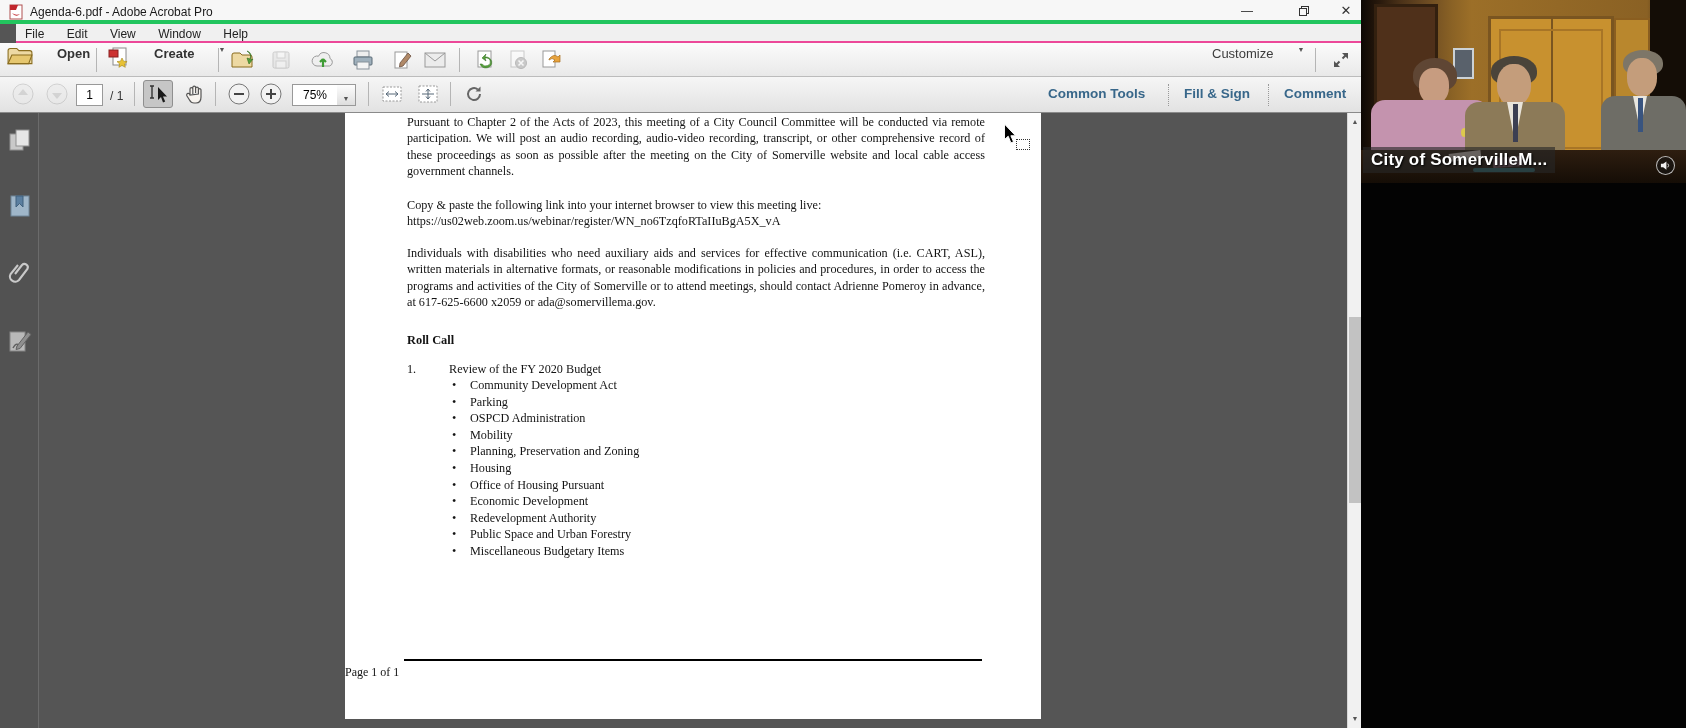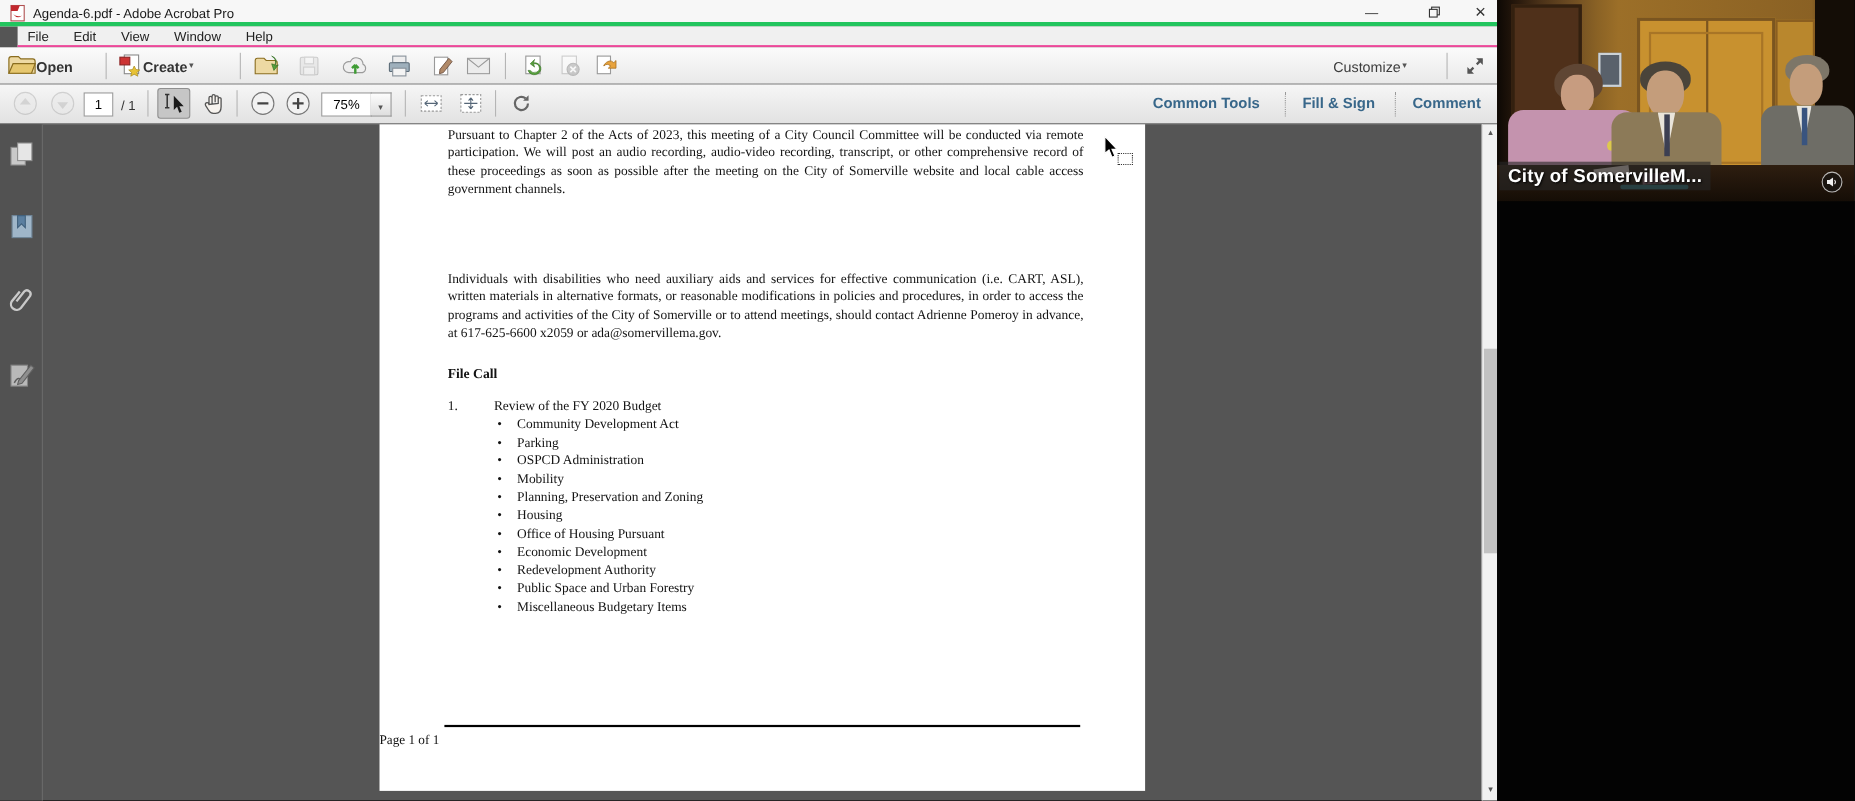--- a/index.html
+++ b/index.html
@@ -25,21 +25,21 @@
 
   .toolbar1 { position:absolute; left:0; top:43px; width:100%; height:34px;
               background:linear-gradient(#fbfbfb,#e9e9e9); border-bottom:1px solid #bcbcbc; }
   .toolbar2 { position:absolute; left:0; top:77px; width:100%; height:36px;
               background:linear-gradient(#f6f6f6,#e2e2e2); border-bottom:1px solid #8a8a8a; }
   .tb-sep  { position:absolute; top:5px; width:1px; height:24px; background:#b5b5b5; }
   .tb-sep2 { position:absolute; top:7px; width:1px; height:22px; border-left:1px dotted #999; }
   .icon-btn { position:absolute; top:3px; width:30px; height:28px; display:flex;
               align-items:center; justify-content:center; border-radius:3px; }
   .icon-btn.disabled { opacity:.45; filter:grayscale(60%); }
-  .label-btn { position:absolute; top:3px; height:28px; display:flex; align-items:center; gap:0;
+  .label-btn { position:absolute; top:3px; height:28px; display:flex; align-items:flex-start; gap:24px;
                font-size:13px; font-weight:bold; color:#333; }
   .caret { font-size:7px; color:#555; }
   .page-input { position:absolute; width:27px; height:22px; top:7px; border:1px solid #999;
                 background:#fff; text-align:center; font-size:12px; font-family:"Liberation Sans",sans-serif; }
   .slash-total { position:absolute; top:12px; font-size:12px; color:#333; }
   .zoom-input { position:absolute; width:46px; height:22px; top:7px; border:1px solid #999;
                 background:#fff; text-align:center; font-size:12px; font-family:"Liberation Sans",sans-serif;}
   .zoom-drop { position:absolute; top:7px; width:19px; height:22px; border:1px solid #999; border-left:none;
                background:linear-gradient(#fdfdfd,#dedede); text-align:center; line-height:22px; }
   .tool-active { background:#c6c6c6; border:1px solid #8f8f8f; }
@@ -326,22 +326,26 @@
         <svg width="26" height="28" viewBox="0 0 26 28">
           <rect x="3" y="4" width="15" height="19" fill="#b9b9b9" stroke="#868686"></rect>
           <path d="M6 20 C9 14 13 16 10 19" fill="none" stroke="#5e5e5e" stroke-width="1.4"></path>
           <path d="M10 18 L21 4 l3 2.4 L13 20.5 l-4 1z" fill="#8f8f8f" stroke="#616161"></path>
         </svg>
       </div>
     </div>
 
     <div class="page">
       <div class="para just" style="top:1px;">Pursuant to Chapter 2 of the Acts of 2023, this meeting of a City Council Committee will be conducted via remote participation. We will post an audio recording, audio-video recording, transcript, or other comprehensive record of these proceedings as soon as possible after the meeting on the City of Somerville website and local cable access government channels.</div>
+      <div class="para" style="top:84px;">
+        <div class="dl">Copy &amp; paste the following link into your internet browser to view this meeting live:</div>
+        <div class="dl">https://us02web.zoom.us/webinar/register/WN_no6TzqfoRTaIIuBgA5X_vA</div>
+      </div>
       <div class="para just" style="top:132px;">Individuals with disabilities who need auxiliary aids and services for effective communication (i.e. CART, ASL), written materials in alternative formats, or reasonable modifications in policies and procedures, in order to access the programs and activities of the City of Somerville or to attend meetings, should contact Adrienne Pomeroy in advance, at  617-625-6600 x2059 or ada@somervillema.gov.</div>
-      <div class="doc-head" style="top:220px;">File Call</div>
+      <div class="doc-head" style="top:220px;">Roll Call</div>
       <div class="list-num" style="top:249px;">1.</div>
       <div class="list-title" style="top:249px;">Review of the FY 2020 Budget</div>
       <div class="bullets">
         <div class="b-row">Community Development Act</div>
         <div class="b-row">Parking</div>
         <div class="b-row">OSPCD Administration</div>
         <div class="b-row">Mobility</div>
         <div class="b-row">Planning, Preservation and Zoning</div>
         <div class="b-row">Housing</div>
         <div class="b-row">Office of Housing Pursuant</div>

